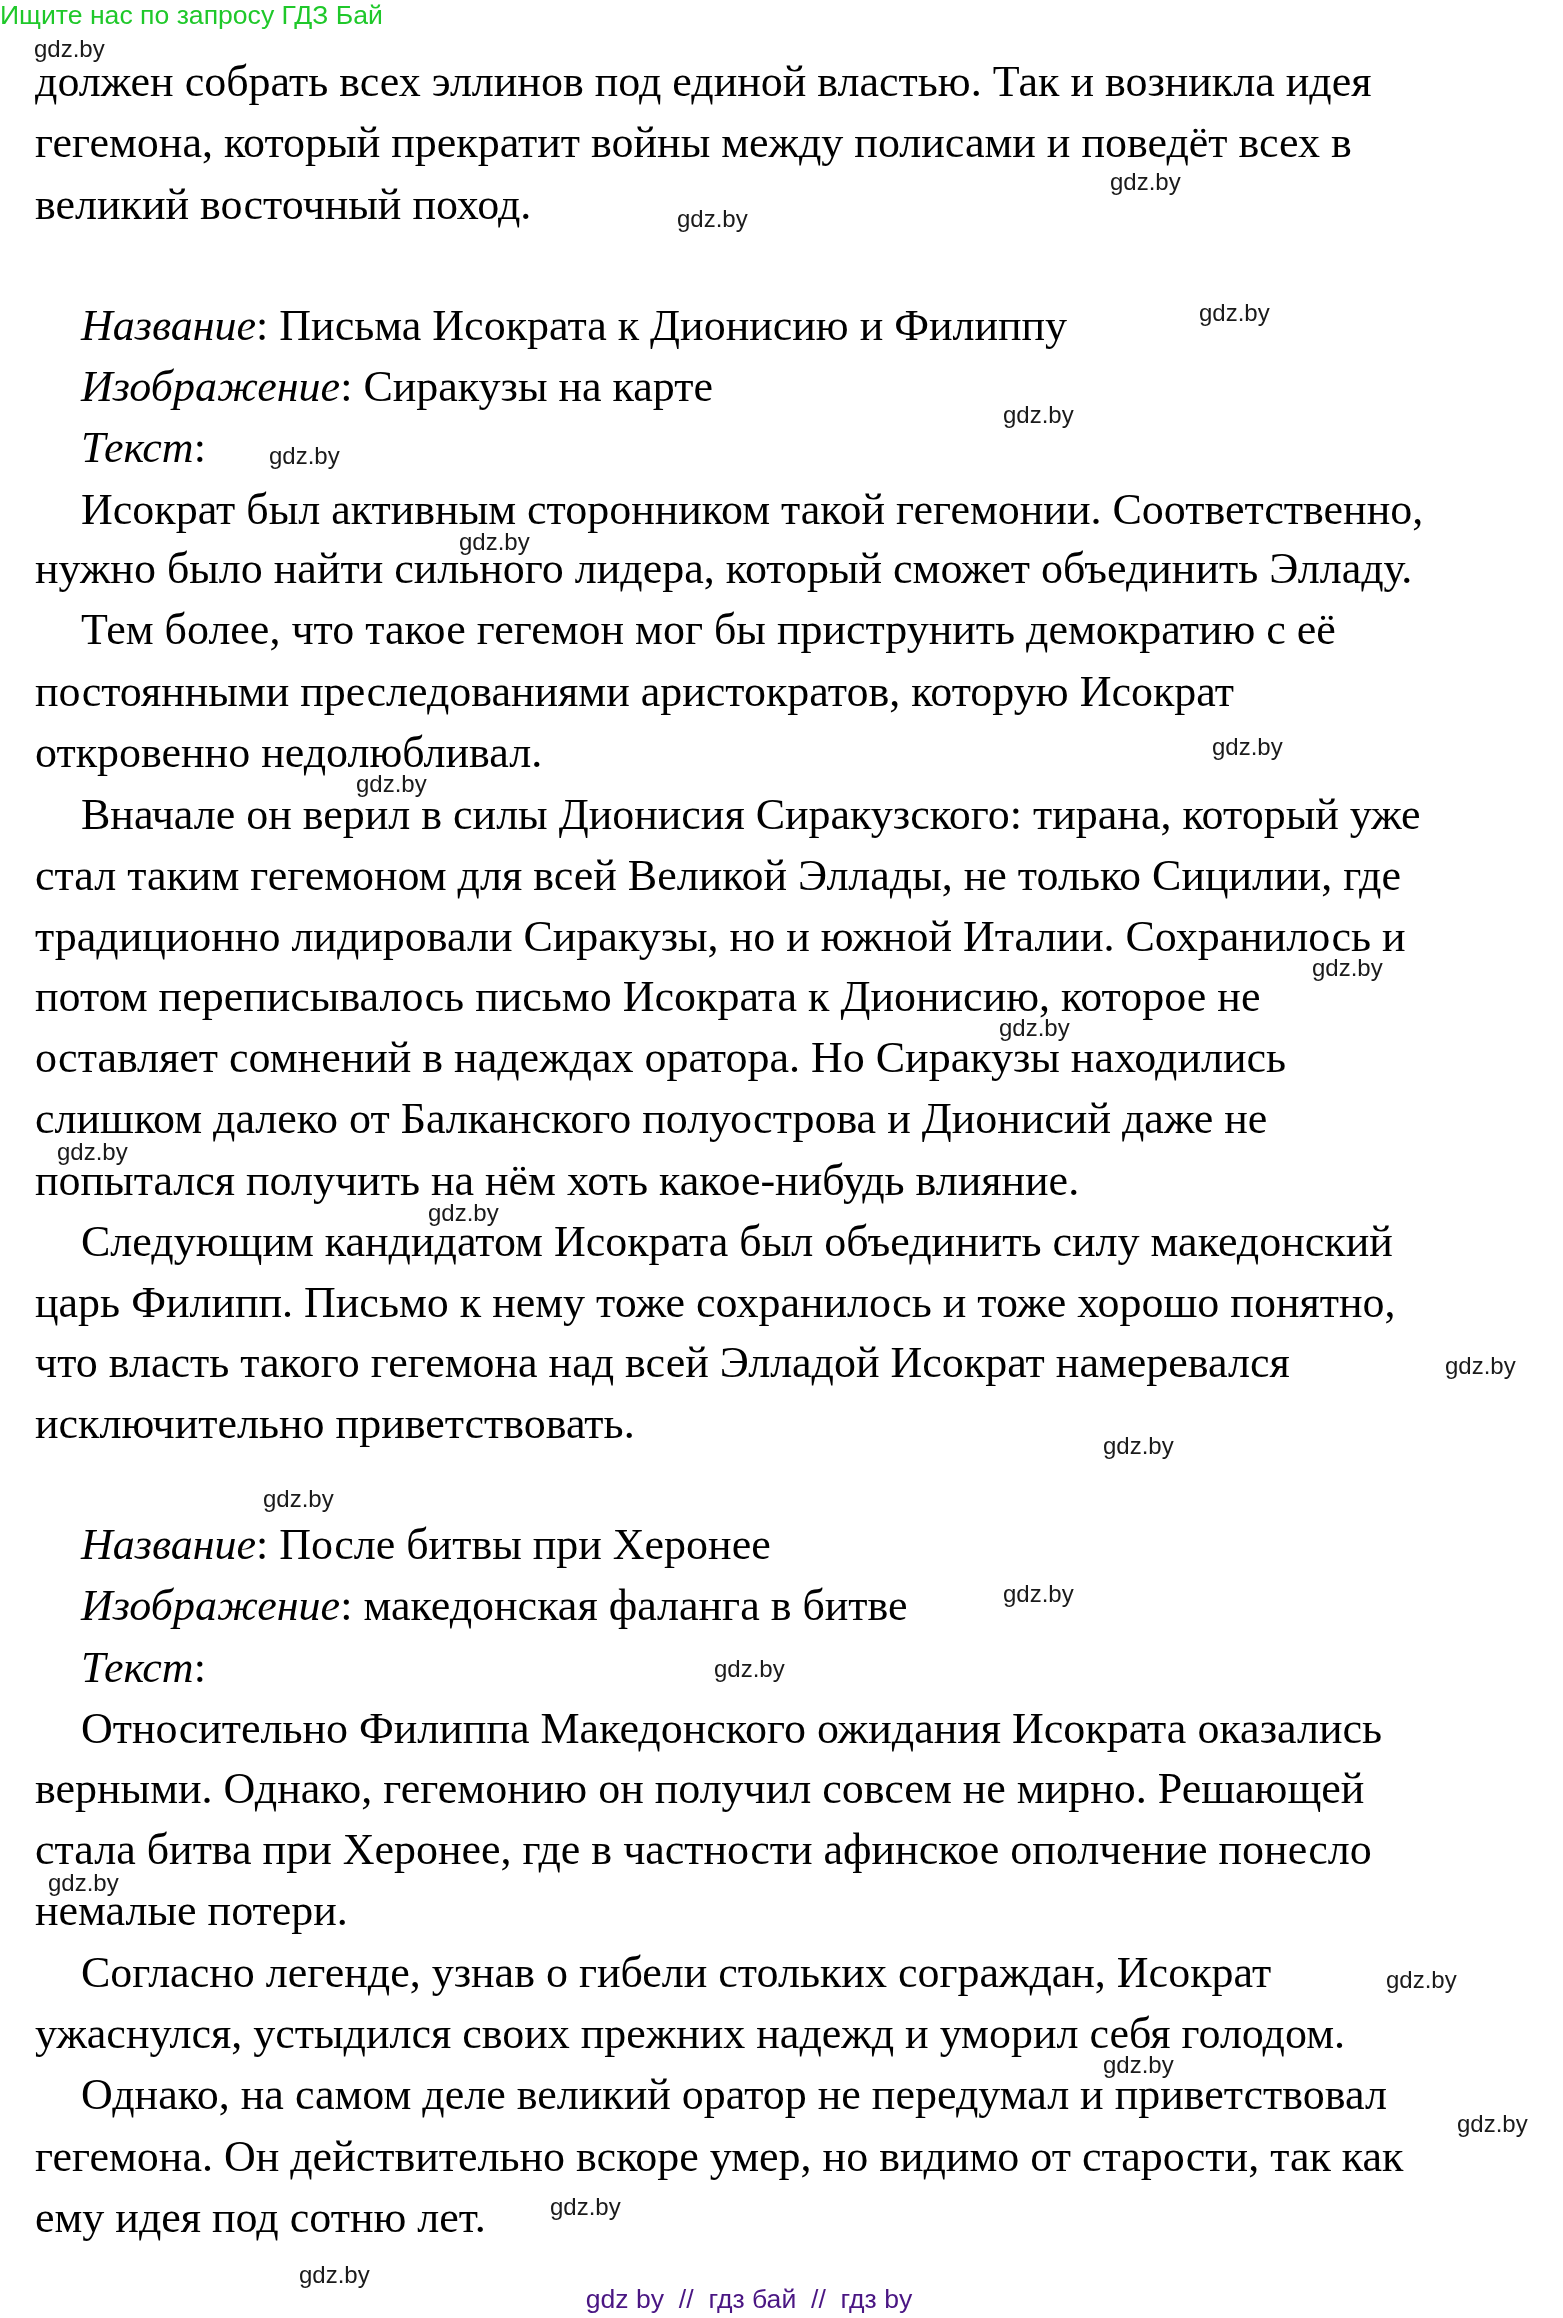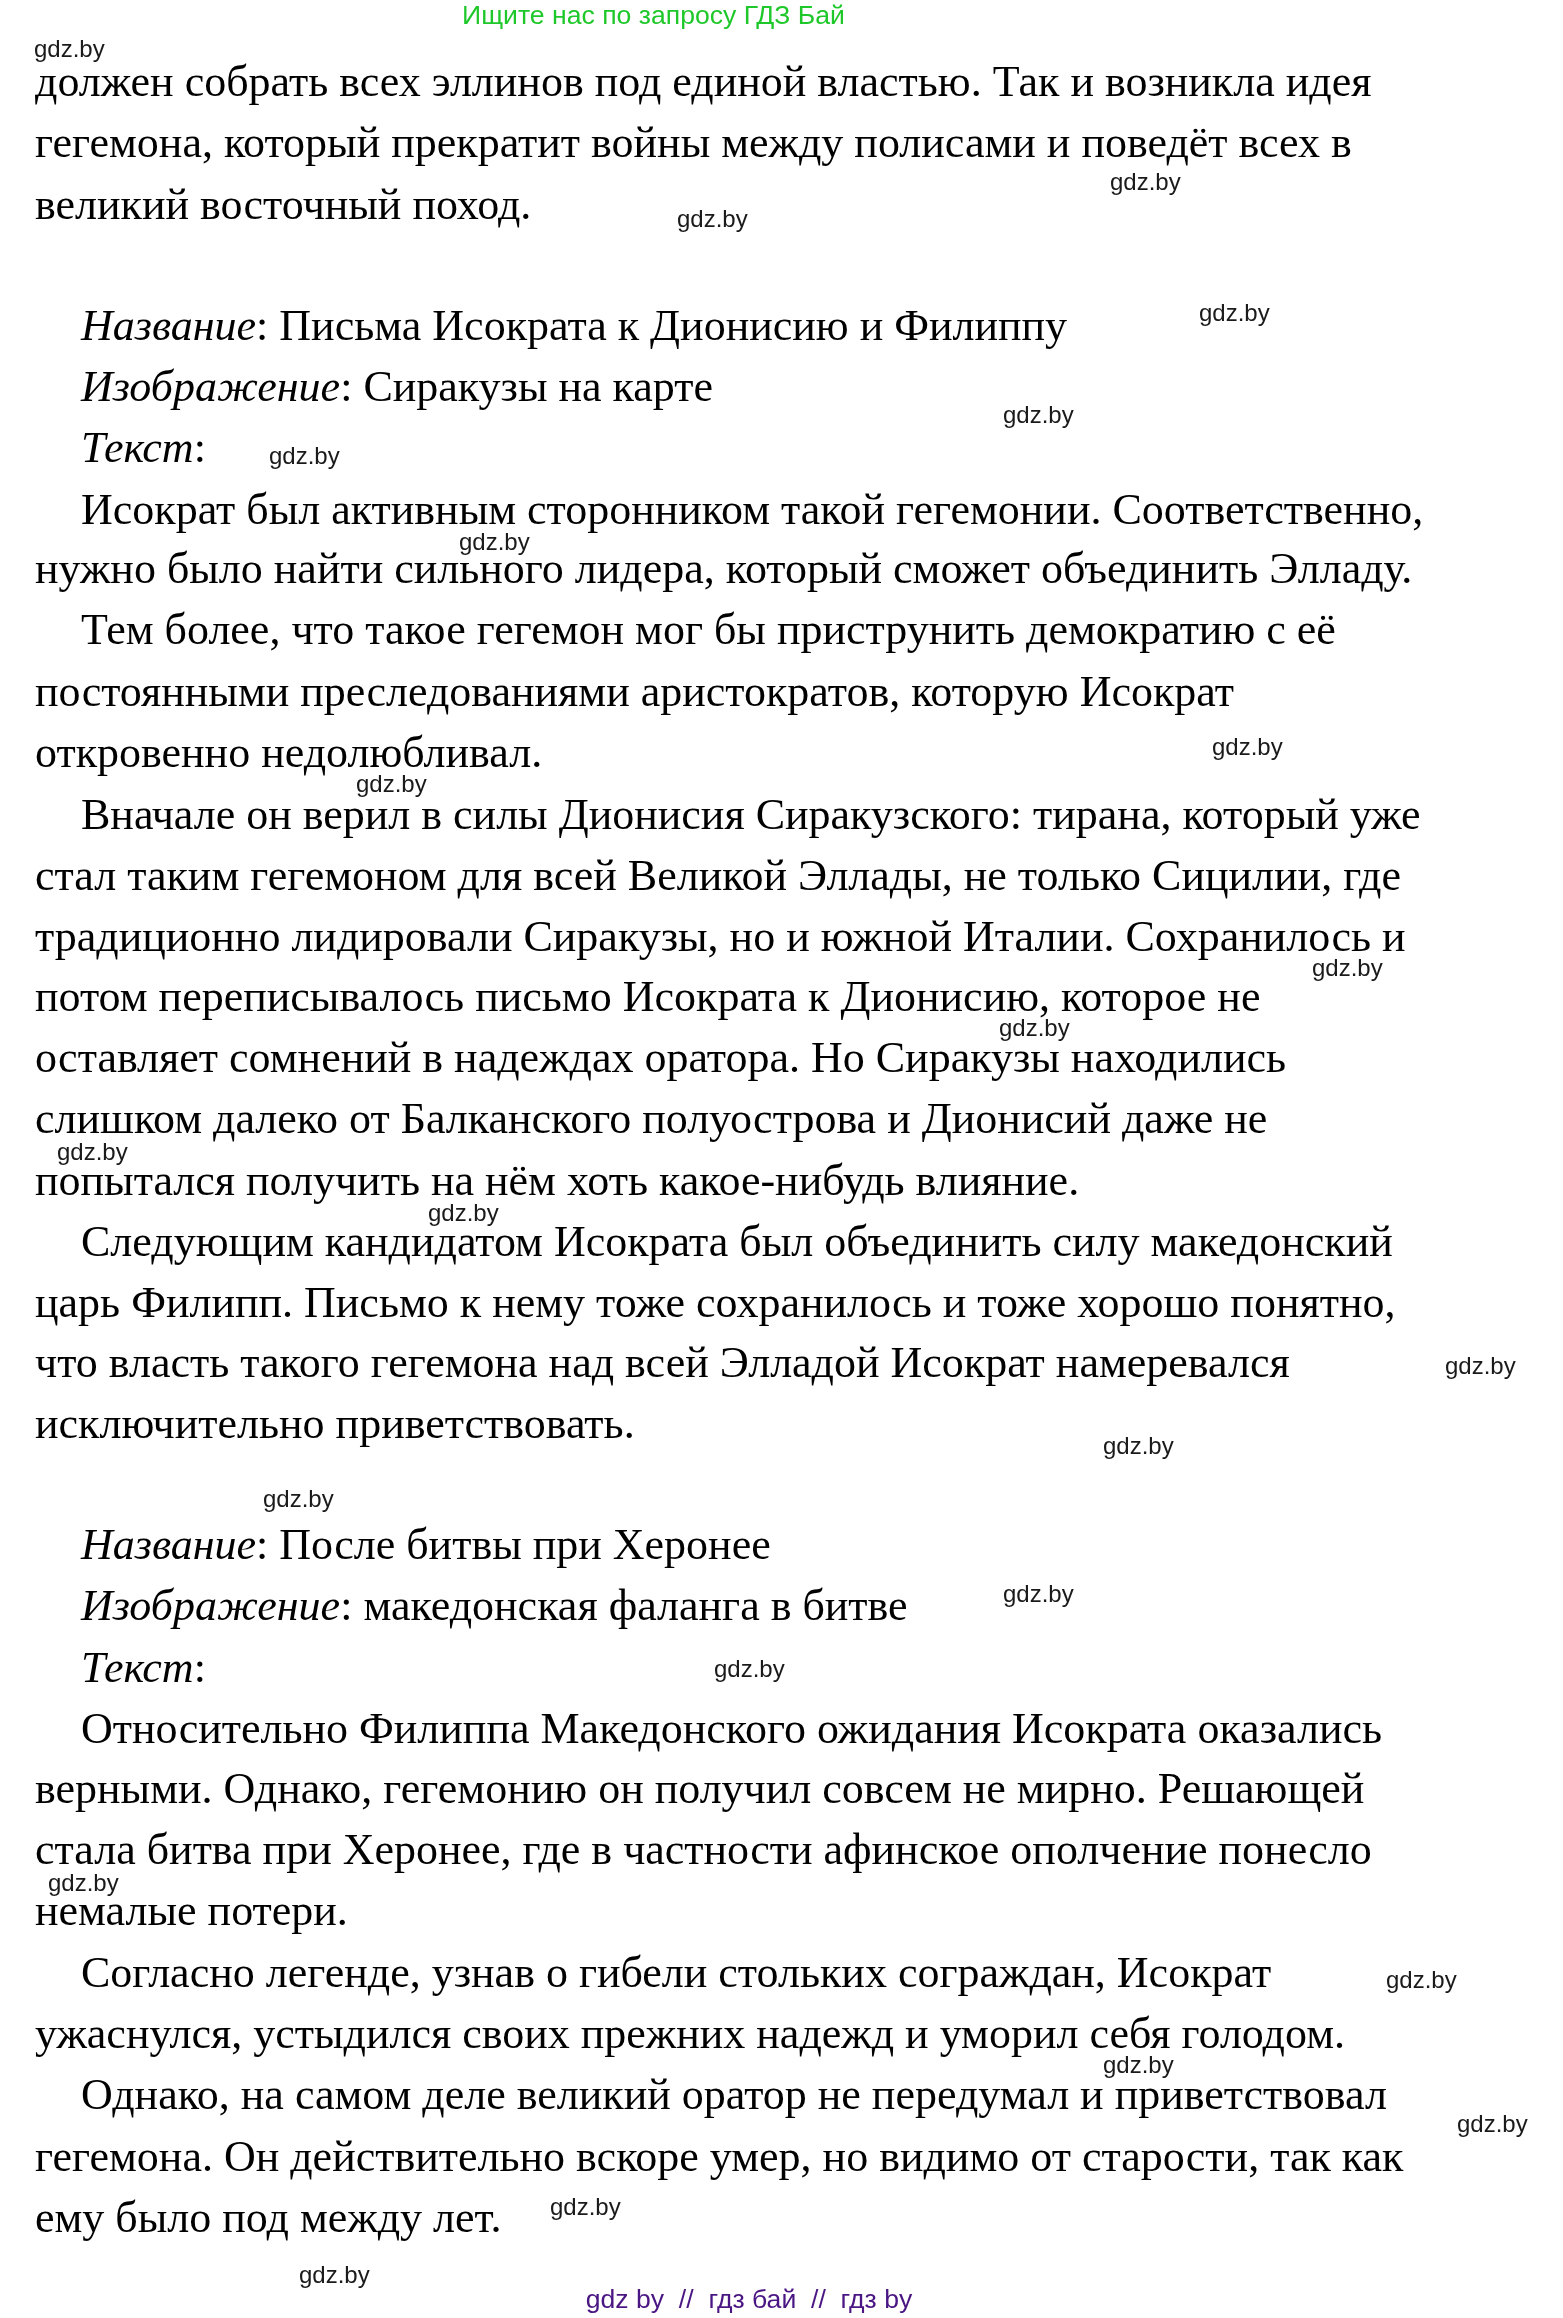--- a/index.html
+++ b/index.html
@@ -1,18 +1,18 @@
 <!DOCTYPE html>
 <html style="font-size:12.5px"><head>
 <meta charset="utf-8">
 <style>
   html, body { margin: 0; padding: 0; background: #ffffff; }
   body { width: 1563px; height: 2319px; position: relative; overflow: hidden; }
   .header {
-    position: absolute; left: 0; top: 0; width: 1307px; text-align: center;
+    position: absolute; left: 0; top: 0; width: 1307px; text-align: left;
     font-family: "Liberation Sans", sans-serif; font-size: 26.6px; line-height: 31px;
     color: #1fc82a; top: 0px;
   }
   .footer {
     position: absolute; left: 0; top: 2282px; width: 1498px; text-align: center;
     font-family: "Liberation Sans", sans-serif; font-size: 26.6px; line-height: 34px;
     color: #4a1683; white-space: pre;
   }
   .line {
     position: absolute; left: 35px;
@@ -62,21 +62,21 @@
 <div class="line indent" style="top:1643px"><span class="label">Текст</span><span>:</span></div>
 
 <div class="line indent" style="top:1704px">Относительно Филиппа Македонского ожидания Исократа оказались</div>
 <div class="line" style="top:1764px">верными. Однако, гегемонию он получил совсем не мирно. Решающей</div>
 <div class="line" style="top:1825px">стала битва при Херонее, где в частности афинское ополчение понесло</div>
 <div class="line" style="top:1886px">немалые потери.</div>
 <div class="line indent" style="top:1948px">Согласно легенде, узнав о гибели стольких сограждан, Исократ</div>
 <div class="line" style="top:2009px">ужаснулся, устыдился своих прежних надежд и уморил себя голодом.</div>
 <div class="line indent" style="top:2070px">Однако, на самом деле великий оратор не передумал и приветствовал</div>
 <div class="line" style="top:2132px">гегемона. Он действительно вскоре умер, но видимо от старости, так как</div>
-<div class="line" style="top:2193px">ему было под между лет.</div>
+<div class="line" style="top:2193px">ему идея под сотню лет.</div>
 
 <div class="wm" style="left:34px;top:36px">gdz.by</div>
 <div class="wm" style="left:1110px;top:169px">gdz.by</div>
 <div class="wm" style="left:677px;top:206px">gdz.by</div>
 <div class="wm" style="left:1199px;top:300px">gdz.by</div>
 <div class="wm" style="left:1003px;top:402px">gdz.by</div>
 <div class="wm" style="left:269px;top:443px">gdz.by</div>
 <div class="wm" style="left:459px;top:529px">gdz.by</div>
 <div class="wm" style="left:1212px;top:734px">gdz.by</div>
 <div class="wm" style="left:356px;top:771px">gdz.by</div>

